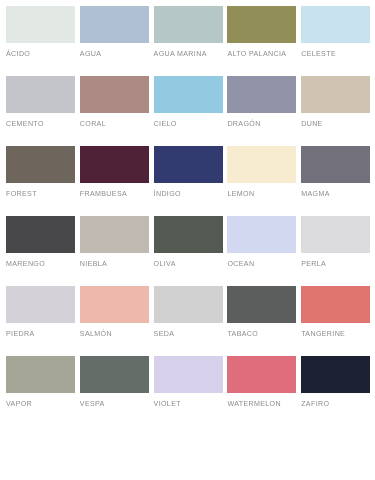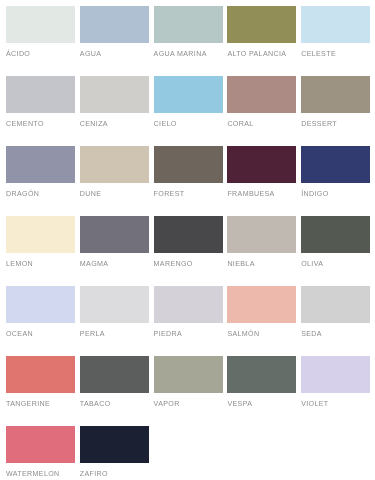--- a/index.html
+++ b/index.html
@@ -68,34 +68,26 @@
     </div>
     <div class="swatch-cell">
       <div class="swatch-chip" style="background-color: rgb(200, 226, 239);"></div>
       <div class="swatch-label">CELESTE</div>
     </div>
     <div class="swatch-cell">
       <div class="swatch-chip" style="background-color: rgb(195, 197, 203);"></div>
       <div class="swatch-label">CEMENTO</div>
     </div>
     <div class="swatch-cell">
-      <div class="swatch-chip" style="background-color: rgb(207, 206, 203);"></div>
-      <div class="swatch-label">CENIZA</div>
+      <div class="swatch-chip" style="background-color: rgb(171, 139, 132);"></div>
+      <div class="swatch-label">CORAL</div>
     </div>
     <div class="swatch-cell">
       <div class="swatch-chip" style="background-color: rgb(147, 202, 226);"></div>
       <div class="swatch-label">CIELO</div>
-    </div>
-    <div class="swatch-cell">
-      <div class="swatch-chip" style="background-color: rgb(171, 139, 132);"></div>
-      <div class="swatch-label">CORAL</div>
-    </div>
-    <div class="swatch-cell">
-      <div class="swatch-chip" style="background-color: rgb(156, 147, 130);"></div>
-      <div class="swatch-label">DESSERT</div>
     </div>
     <div class="swatch-cell">
       <div class="swatch-chip" style="background-color: rgb(145, 147, 168);"></div>
       <div class="swatch-label">DRAGÓN</div>
     </div>
     <div class="swatch-cell">
       <div class="swatch-chip" style="background-color: rgb(207, 196, 178);"></div>
       <div class="swatch-label">DUNE</div>
     </div>
     <div class="swatch-cell">
@@ -144,26 +136,26 @@
     </div>
     <div class="swatch-cell">
       <div class="swatch-chip" style="background-color: rgb(238, 185, 173);"></div>
       <div class="swatch-label">SALMÓN</div>
     </div>
     <div class="swatch-cell">
       <div class="swatch-chip" style="background-color: rgb(208, 209, 208);"></div>
       <div class="swatch-label">SEDA</div>
     </div>
     <div class="swatch-cell">
+      <div class="swatch-chip" style="background-color: rgb(92, 94, 93);"></div>
+      <div class="swatch-label">TABACO</div>
+    </div>
+    <div class="swatch-cell">
       <div class="swatch-chip" style="background-color: rgb(224, 117, 112);"></div>
       <div class="swatch-label">TANGERINE</div>
-    </div>
-    <div class="swatch-cell">
-      <div class="swatch-chip" style="background-color: rgb(92, 94, 93);"></div>
-      <div class="swatch-label">TABACO</div>
     </div>
     <div class="swatch-cell">
       <div class="swatch-chip" style="background-color: rgb(166, 166, 151);"></div>
       <div class="swatch-label">VAPOR</div>
     </div>
     <div class="swatch-cell">
       <div class="swatch-chip" style="background-color: rgb(101, 109, 105);"></div>
       <div class="swatch-label">VESPA</div>
     </div>
     <div class="swatch-cell">

